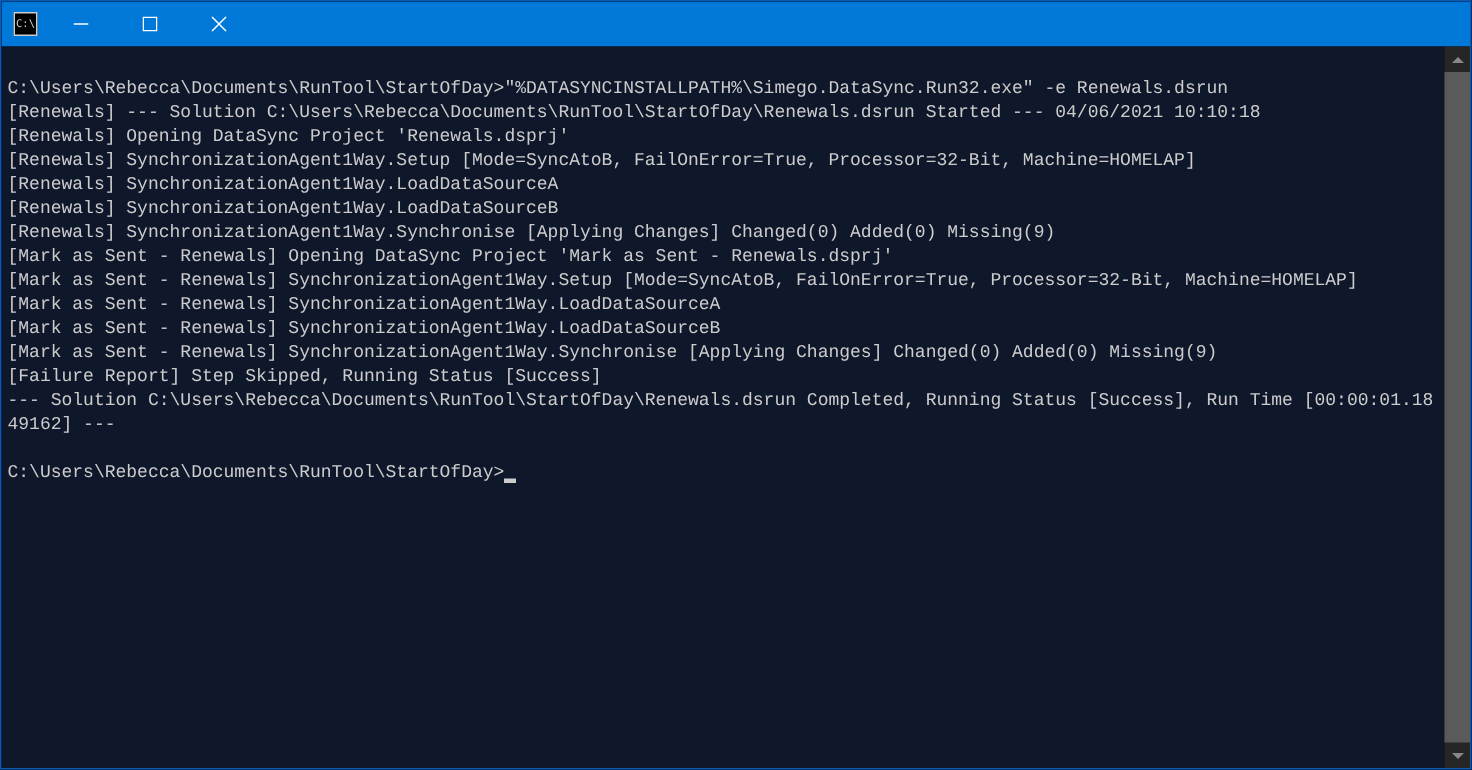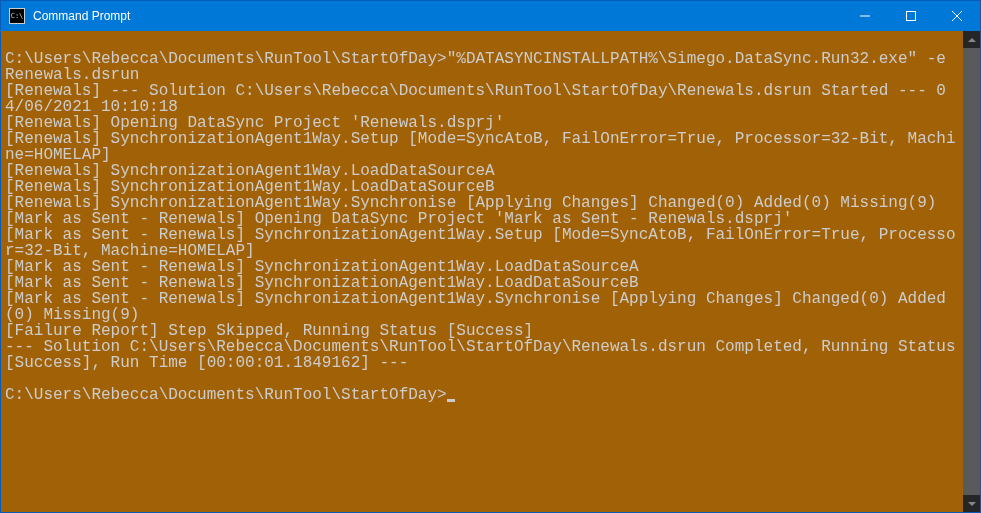--- a/index.html
+++ b/index.html
@@ -53,24 +53,24 @@
       cursor: pointer;
     }
     .win-btn svg { width: 10px; height: 10px; stroke: #fff; stroke-width: 1; fill: none; }
     .terminal-area {
       position: relative;
       height: calc(100% - 30px);
       display: flex;
     }
     .terminal {
       flex: 1;
-      background: #a16207;
+      background: #0f172a;
       color: #cccccc;
       font-family: Consolas, 'Courier New', monospace;
-      font-size: 16px;
+      font-size: 12px;
       line-height: 16px;
       padding: 4px 4px;
       white-space: pre-wrap;
       word-break: break-all;
       overflow: hidden;
     }
     .scrollbar {
       width: 17px;
       background: #262626;
       position: relative;
@@ -105,21 +105,20 @@
     }
     .blank-top { height: 16px; }
   </style>
 </head>
 <body>
 
 <div class="titlebar">
   <div class="titlebar-icon">
     <span>C:\</span>
   </div>
-  <div class="titlebar-title">Command Prompt</div>
   <div class="window-controls">
     <div class="win-btn">
       <svg viewBox="0 0 10 10">
           <line x1="0" y1="5" x2="10" y2="5"></line>
         </svg>
     </div>
     <div class="win-btn">
       <svg viewBox="0 0 10 10">
           <rect x="0.5" y="0.5" width="9" height="9"></rect>
         </svg>

